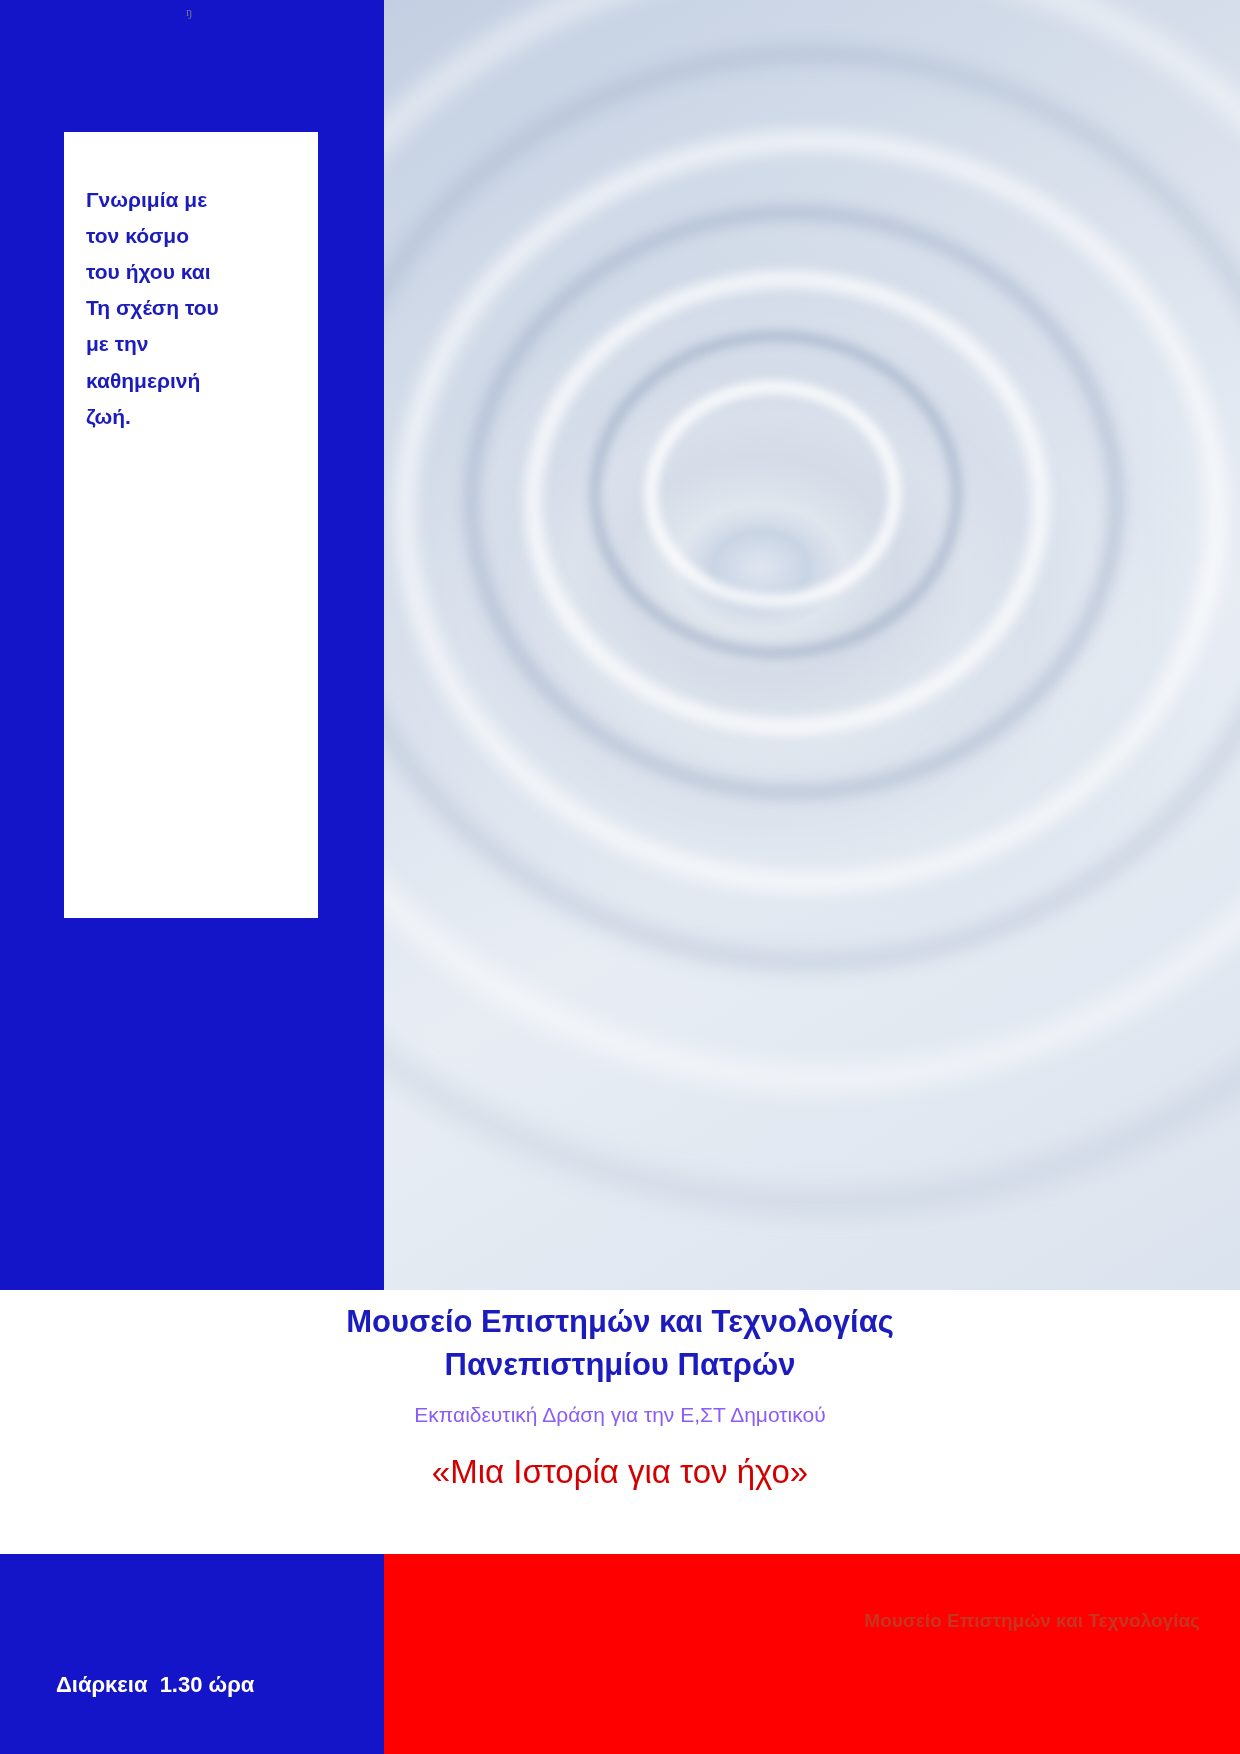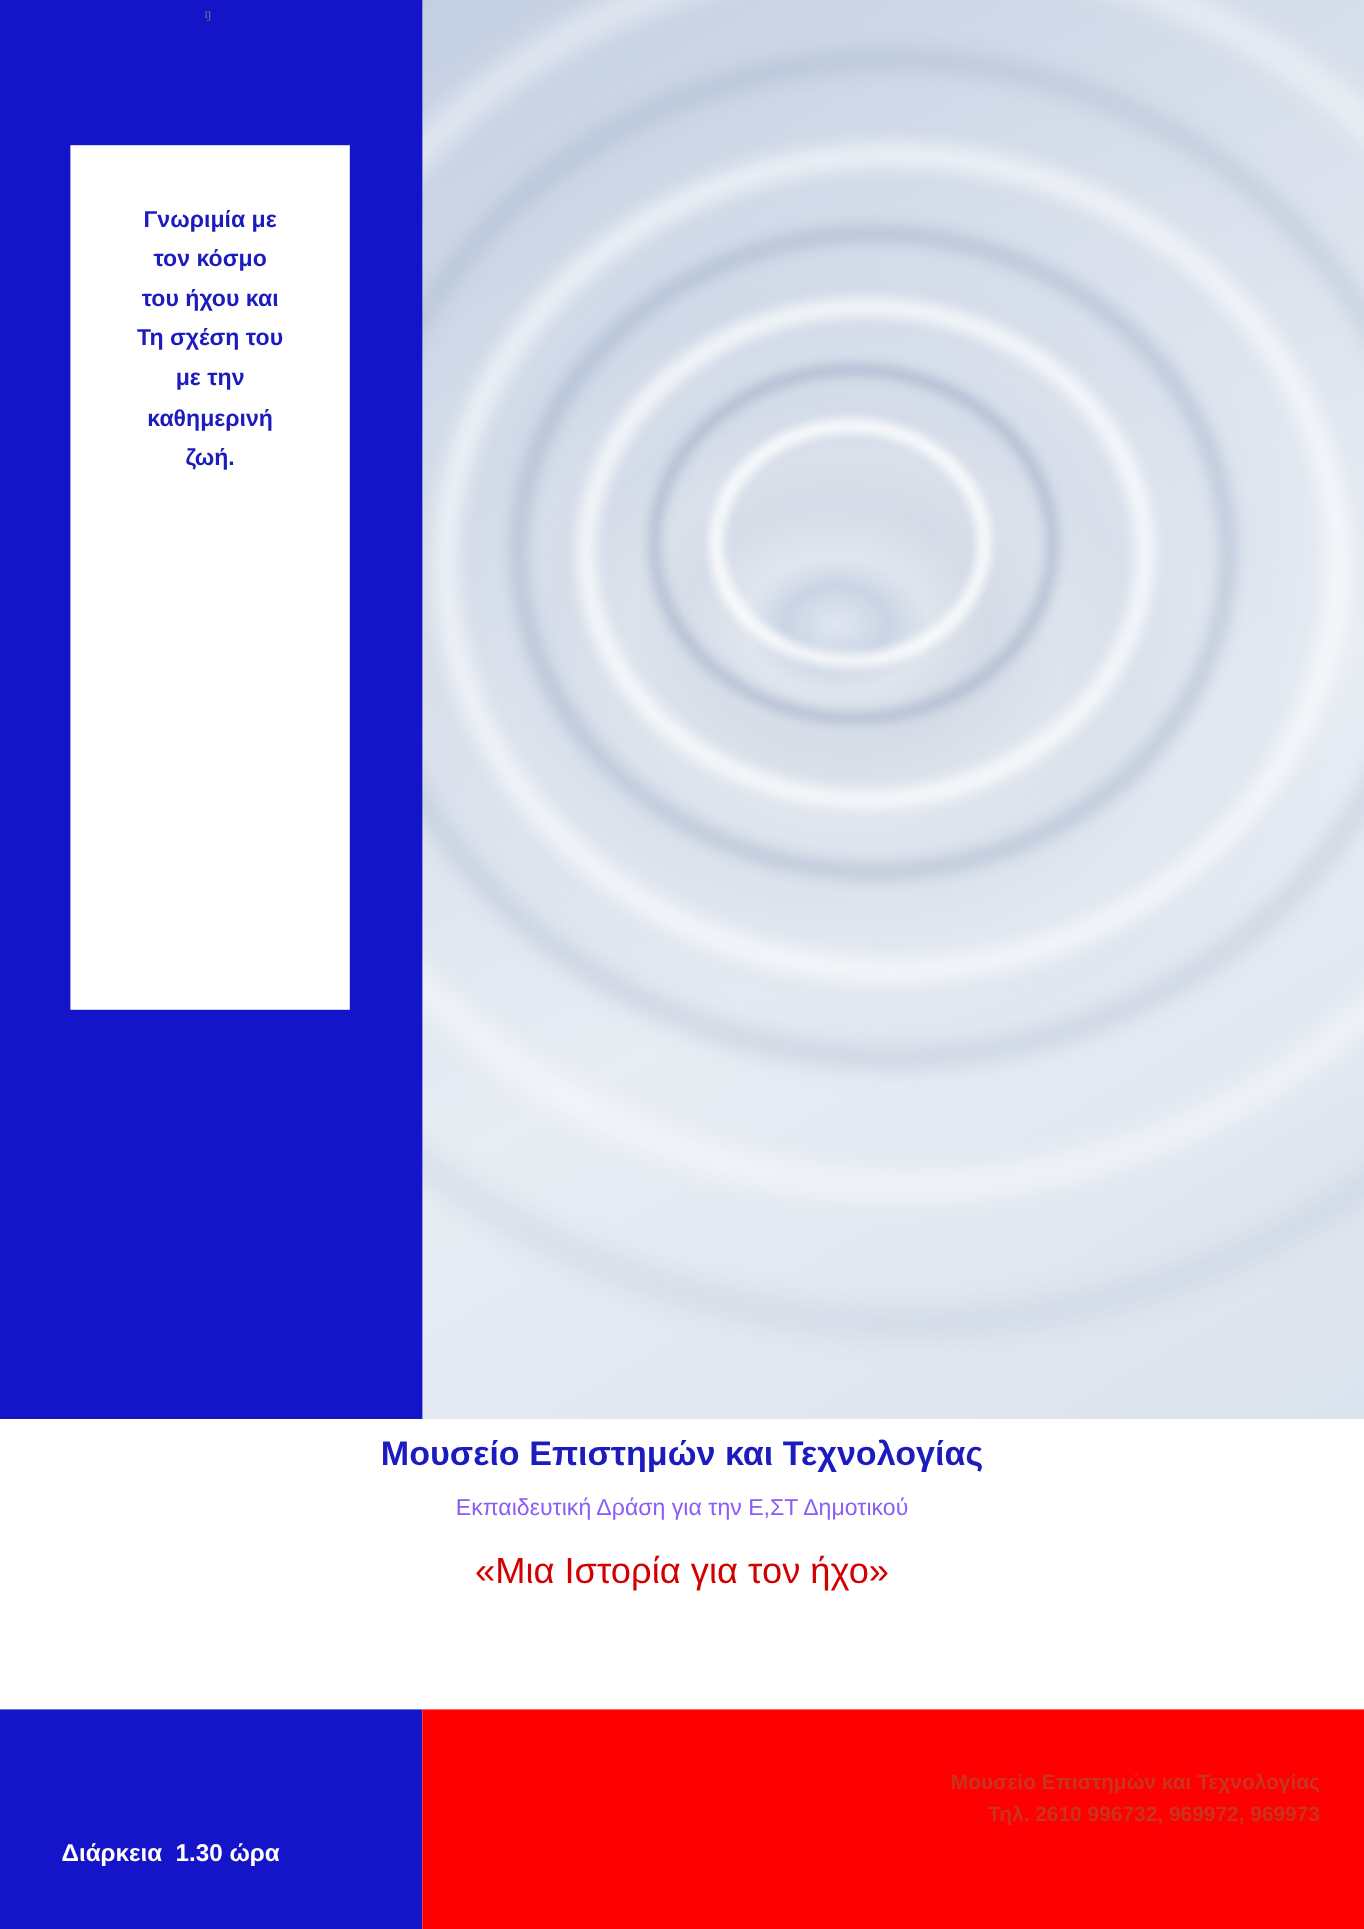--- a/index.html
+++ b/index.html
@@ -79,21 +79,20 @@
   
   .callout {
     position: absolute;
     left: 64px;
     top: 132px;
     width: 254px;
     height: 786px;
     background: #ffffff;
     padding: 50px 22px 20px 22px;
     box-sizing: border-box;
-    text-align: center;
   }
   .callout p {
     margin: 0 0 0 0;
     color: #1b1bbe;
     font-weight: bold;
     font-size: 21px;
     line-height: 1.72;
     font-family: "Liberation Sans", sans-serif;
   }
   .callout .gap-lg { height: 40px; }
@@ -208,26 +207,26 @@
       <span>ζωή.</span>
     </p>
     <div class="gap-lg"></div>
     <div class="gap-xl"></div>
   </div>
 </div>
 
 <div class="mid">
   <h1 class="museum-title">
     <span>Μουσείο Επιστημών και Τεχνολογίας</span><br>
+    <span>Πανεπιστημίου Πατρών</span>
   </h1>
   <p class="subtitle">Εκπαιδευτική Δράση για την Ε,ΣΤ Δημοτικού</p>
   <p class="program-title">«Μια Ιστορία για τον ήχο»</p>
 </div>
 
 <div class="footer">
   <div class="footer-left"></div>
   <div class="footer-right"></div>
   <div class="duration">Διάρκεια  1.30 ώρα</div>
   <div class="contact">
     <div>Μουσείο Επιστημών και Τεχνολογίας</div>
-    <div>Τηλ. 2610 996732, 969972, 969973</div>
   </div>
 </div>
 
 </body></html>

